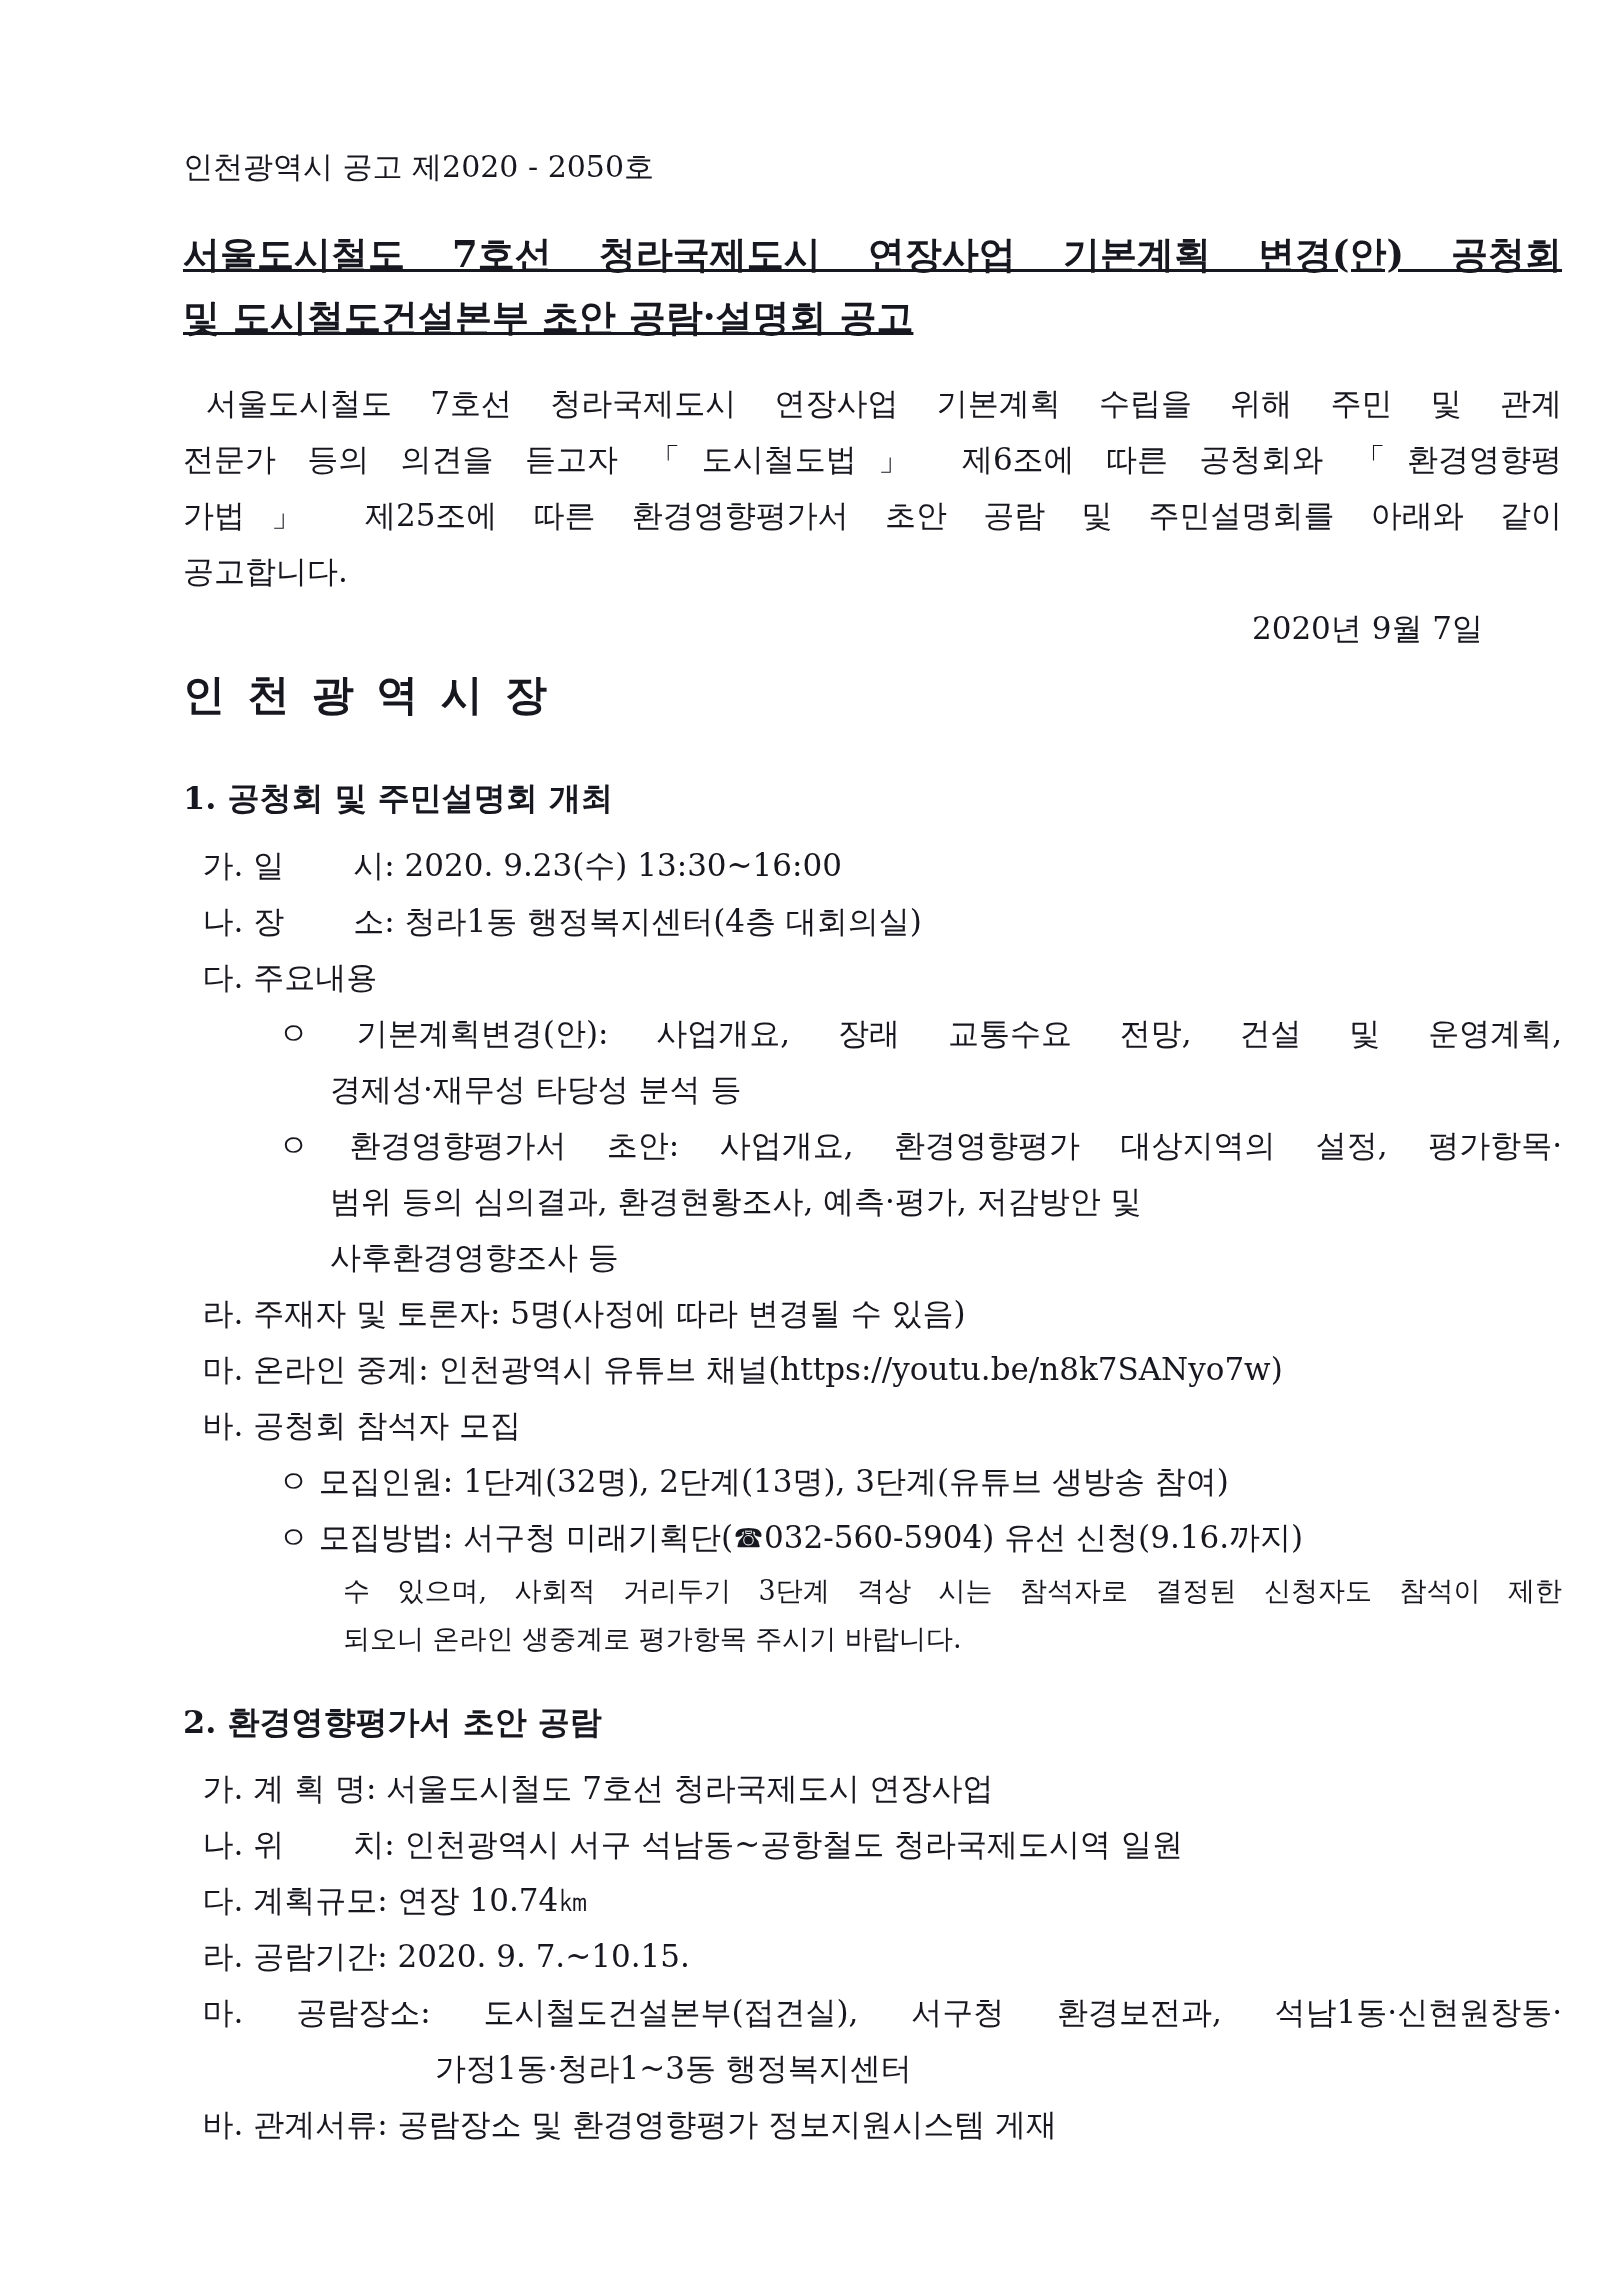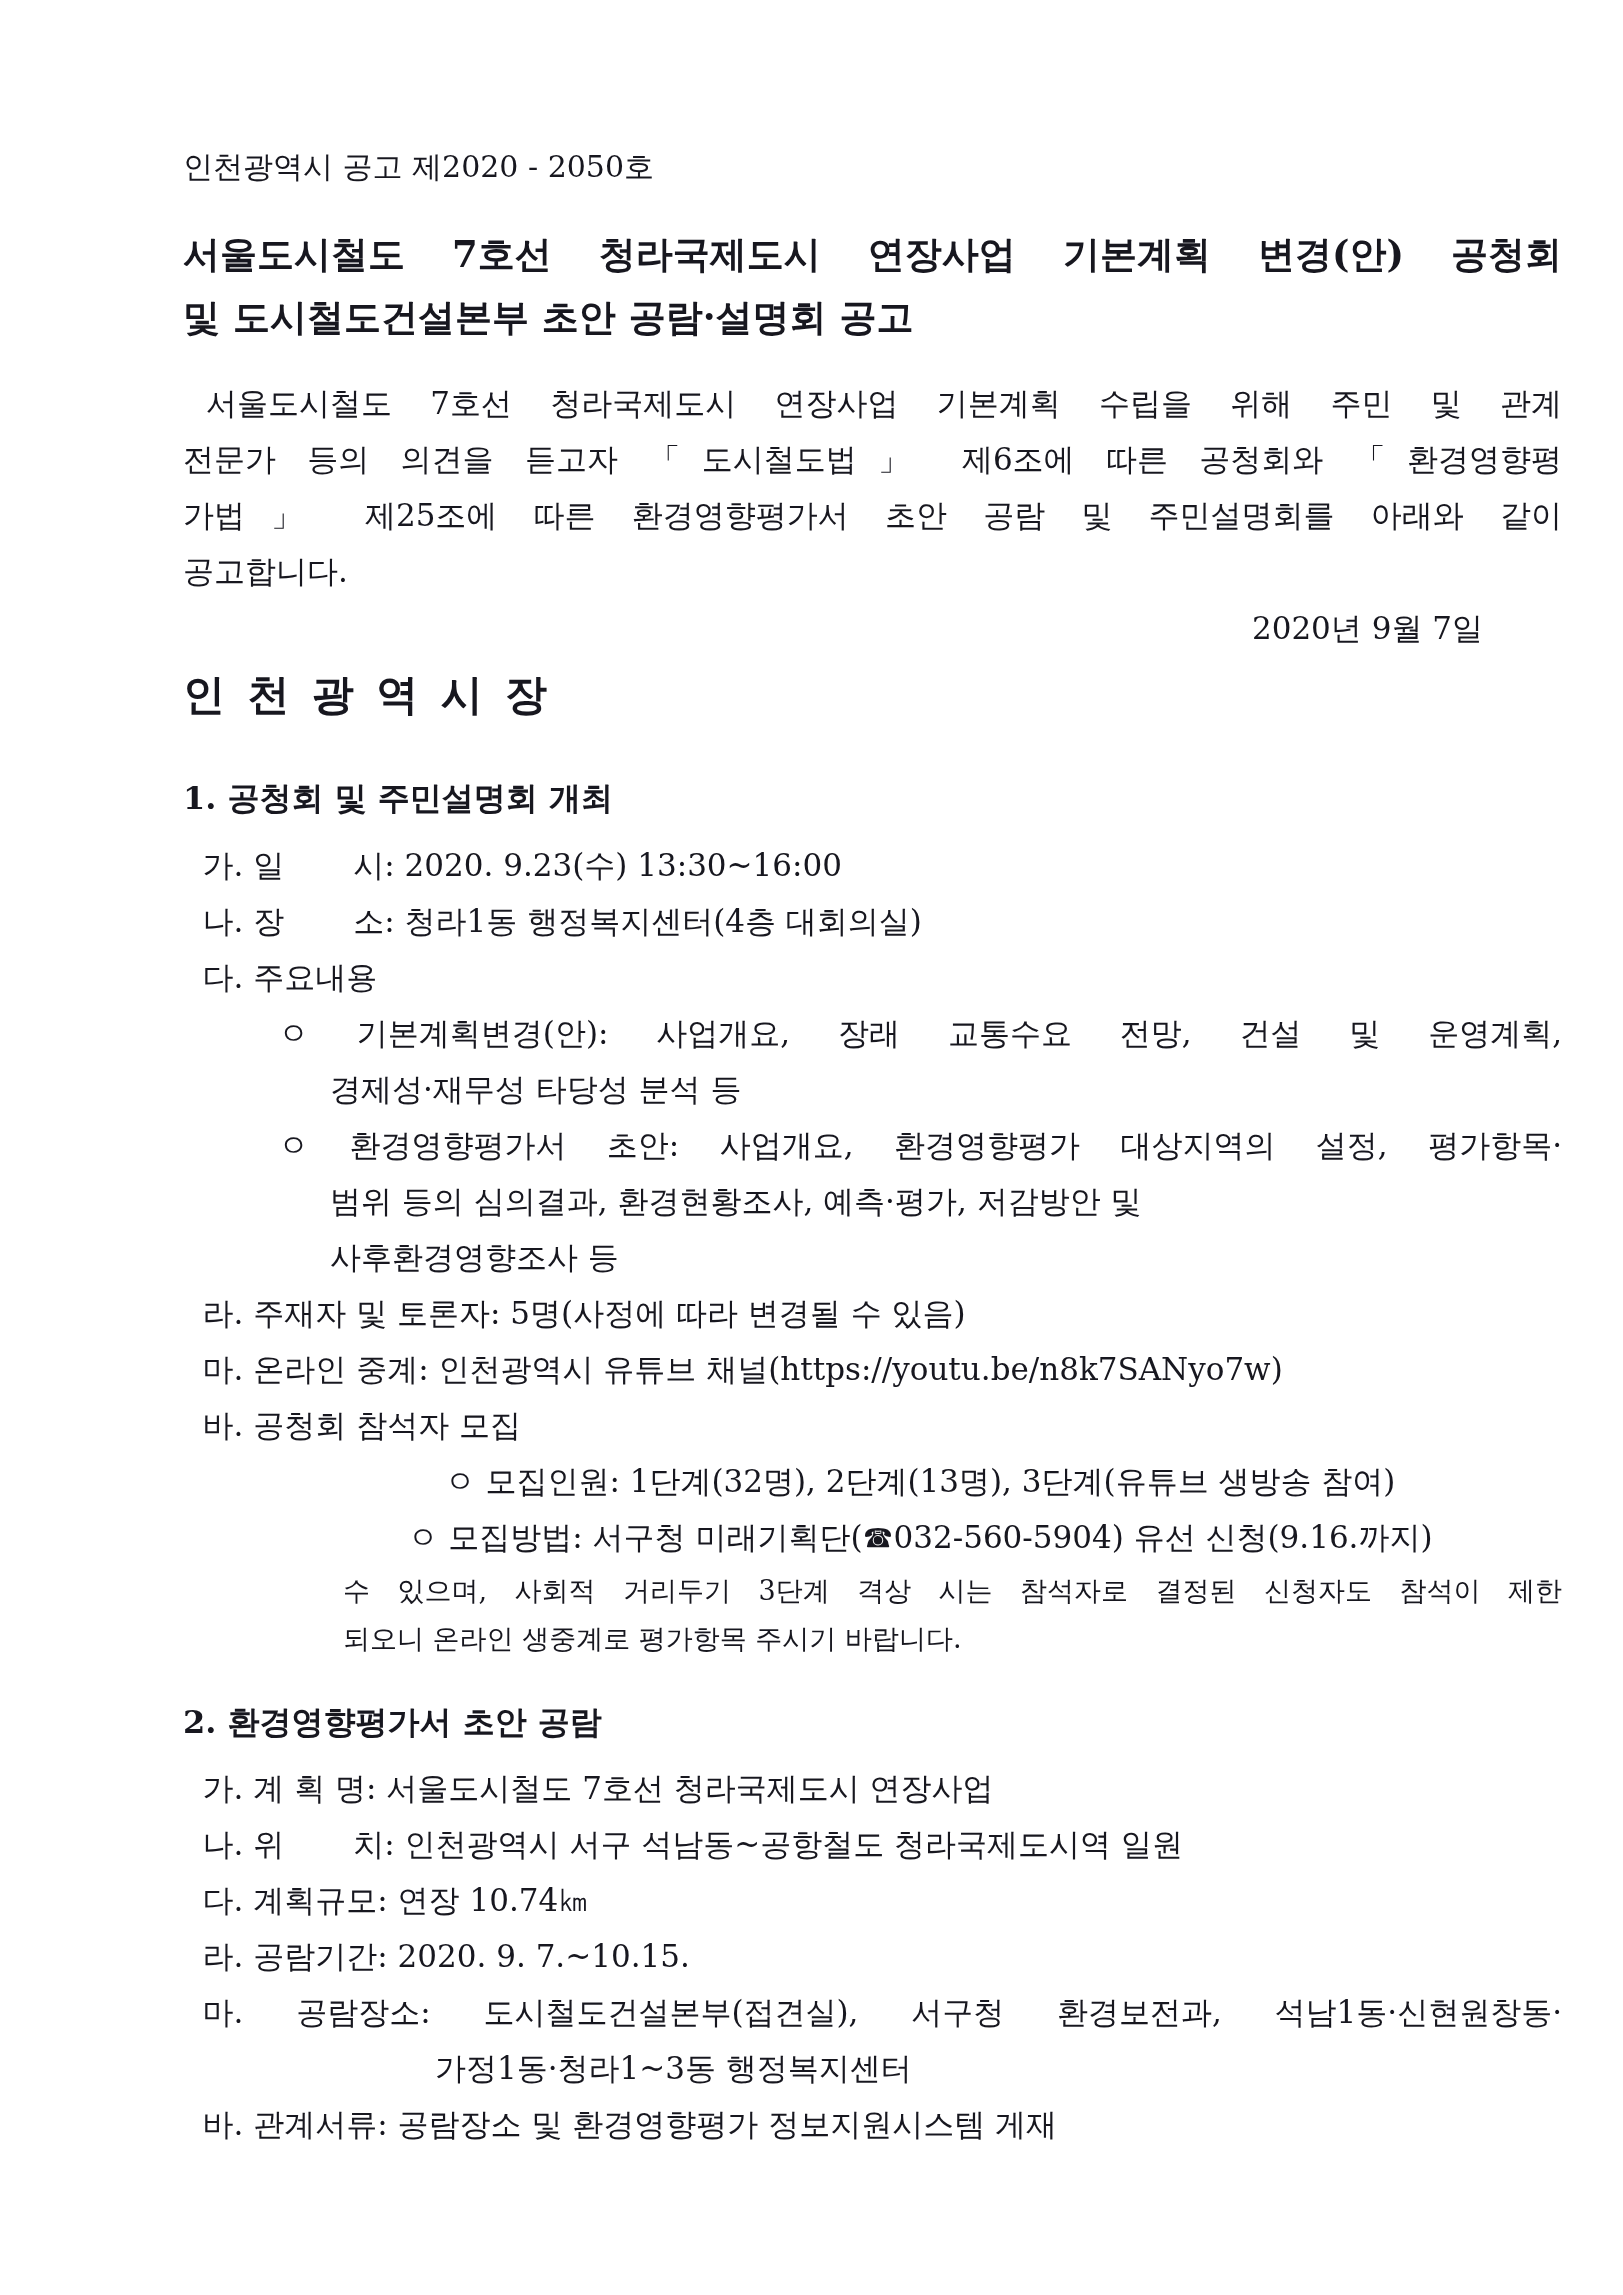--- a/index.html
+++ b/index.html
@@ -11,33 +11,33 @@
     color:#17171f;
     overflow:hidden;
   }
   .content {
     position:absolute; left:16px; top:0;
     width:1623px;
     padding:0 77px 0 167px;
     box-sizing:border-box;
   }
   .docno  { margin-top:147px; font-size:30px; line-height:39px; }
-  .title  { margin-top:37px;  font-size:37px; line-height:63px; font-weight:bold; }
+  .title  { margin-top:37px;  font-size:37px; line-height:63px; font-weight:bold;text-decoration:underline; }
   .intro  { margin-top:26px;  font-size:31px; line-height:56px; }
   .i1     { text-indent:23px; }
   .date   { margin-top:9.2px; font-size:31px; line-height:41px; text-align:right; padding-right:79px; }
   .signer { margin-top:21px;  font-size:42px; line-height:50px; text-align:left; font-weight:bold; letter-spacing:3.9px; }
   .h1     { margin-top:58px; font-size:32px; line-height:41px; font-weight:bold; }
   .h2     { margin-top:39px; }
   .list   { font-size:31px; line-height:56px; }
   .s1list { margin-top:18.3px; }
   .s2list { margin-top:17px; }
   .l1  { padding-left:19.6px;  }   
   .l1c { padding-left:252px; }   
-  .l2  { padding-left:95px;text-align:center; }   
+  .l2  { padding-left:95px; }   
   .l2c { padding-left:147px; }   
   .note{ margin-top:1.3px; font-size:27px; line-height:48px; }
   .ln  { padding-left:108px; }   
   .lnc { padding-left:160px; }   
   .just{ text-align:justify; text-align-last:justify; }
   .pre { white-space:pre-wrap; }
 </style>
 </head>
 <body>
 

